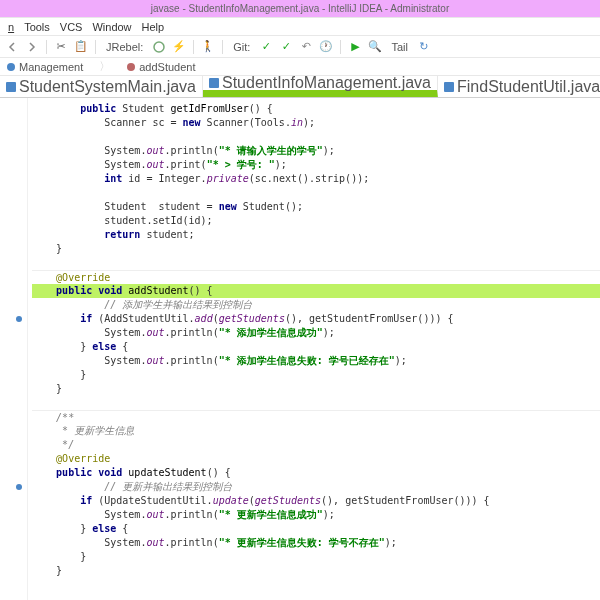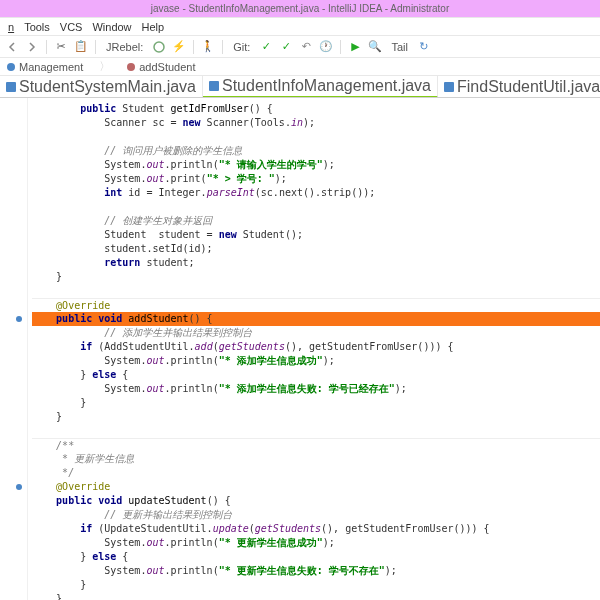--- a/index.html
+++ b/index.html
@@ -10,28 +10,28 @@
 .menubar span u{text-decoration:underline}
 .toolbar{height:22px;display:flex;align-items:center;padding:0 4px;gap:4px;border-bottom:1px solid #e8e8e8;font-size:11px}
 .tb-btn{width:16px;height:16px;display:flex;align-items:center;justify-content:center;color:#666}
 .tb-sep{width:1px;height:14px;background:#ddd;margin:0 2px}
 .tb-label{padding:0 4px;color:#555}
 .breadcrumb{height:18px;display:flex;align-items:center;padding:0 6px;font-size:11px;gap:16px;border-bottom:1px solid #e8e8e8}
 .bc-item{color:#555;display:flex;align-items:center;gap:3px}
 .bc-icon{width:10px;height:10px;display:inline-block}
 .tabs{height:22px;display:flex;align-items:center;border-bottom:1px solid #d0d0d0;overflow:hidden;font-size:16px}
 .tab{padding:0 6px;height:22px;display:flex;align-items:center;gap:3px;color:#555;border-right:1px solid #e8e8e8;white-space:nowrap}
-.tab.active{border-bottom:2px solid #84cc16}
+.tab.active{border-bottom:8px solid #84cc16}
 .tab-icon{width:10px;height:10px;background:#4a86c7;border-radius:1px;display:inline-block}
 .editor{display:flex;height:504px;overflow:hidden}
 .gutter{width:28px;background:#fff;border-right:1px solid #f0f0f0;padding-top:4px}
 .gline{height:14px;display:flex;align-items:center;justify-content:flex-end;padding-right:4px;font-size:8px;color:#bbb}
 .code{flex:1;padding:4px 0 4px 4px;font-family:Consolas,Monaco,monospace;font-size:10px;line-height:14px;overflow:hidden}
 .line{height:14px;white-space:pre}
-.line.hl{background:#f97316}
+.line.hl{background:#bef264}
 .line.sep{border-top:1px solid #eee}
 .kw{color:#000080;font-weight:bold}
 .str{color:#008000;font-weight:bold}
 .com{color:#808080;font-style:italic}
 .ann{color:#808000}
 .fld{color:#660e7a;font-style:italic}
 .def{color:#000}
 svg{display:block}
 </style>
 </head>
@@ -167,26 +167,24 @@
       <div class="gline"></div>
       <div class="gline"></div>
       <div class="gline"></div>
       <div class="gline"></div>
 
 </div>
 <div class="code">
 <div class="line">        <span class="kw">public</span><span> Student </span><span class="def">getIdFromUser</span><span>() {</span></div>
 <div class="line">        <span>    Scanner sc = </span><span class="kw">new</span><span> Scanner(Tools.</span><span class="fld">in</span><span>);</span></div>
 <div class="line"></div>
-<div class="line">        <span class="com">    // 询问用户被删除的学生信息</span></div>
 <div class="line">        <span>    System.</span><span class="fld">out</span><span>.println(</span><span class="str">"* 请输入学生的学号"</span><span>);</span></div>
 <div class="line">        <span>    System.</span><span class="fld">out</span><span>.print(</span><span class="str">"* &gt; 学号: "</span><span>);</span></div>
-<div class="line">        <span>    </span><span class="kw">int</span><span> id = Integer.</span><span class="fld">parseInt</span><span>(sc.next().strip());</span></div>
-<div class="line"></div>
-<div class="line">        <span class="com">    // 创建学生对象并返回</span></div>
+<div class="line">        <span>    </span><span class="kw">int</span><span> id = Integer.</span><span class="fld">private</span><span>(sc.next().strip());</span></div>
+<div class="line"></div>
 <div class="line">        <span>    Student  student = </span><span class="kw">new</span><span> Student();</span></div>
 <div class="line">        <span>    student.setId(id);</span></div>
 <div class="line">        <span>    </span><span class="kw">return</span><span> student;</span></div>
 <div class="line">    <span>}</span></div>
 <div class="line"></div>
 <div class="line sep">    <span class="ann">@Override</span></div>
 <div class="line hl">    <span class="kw">public void</span><span class="def"> addStudent</span><span>() {</span></div>
 <div class="line">        <span class="com">    // 添加学生并输出结果到控制台</span></div>
 <div class="line">    <span>    </span><span class="kw">if</span><span> (AddStudentUtil.</span><span class="fld">add</span><span>(</span><span class="fld">getStudents</span><span>(), getStudentFromUser())) {</span></div>
 <div class="line">    <span>        System.</span><span class="fld">out</span><span>.println(</span><span class="str">"* 添加学生信息成功"</span><span>);</span></div>

